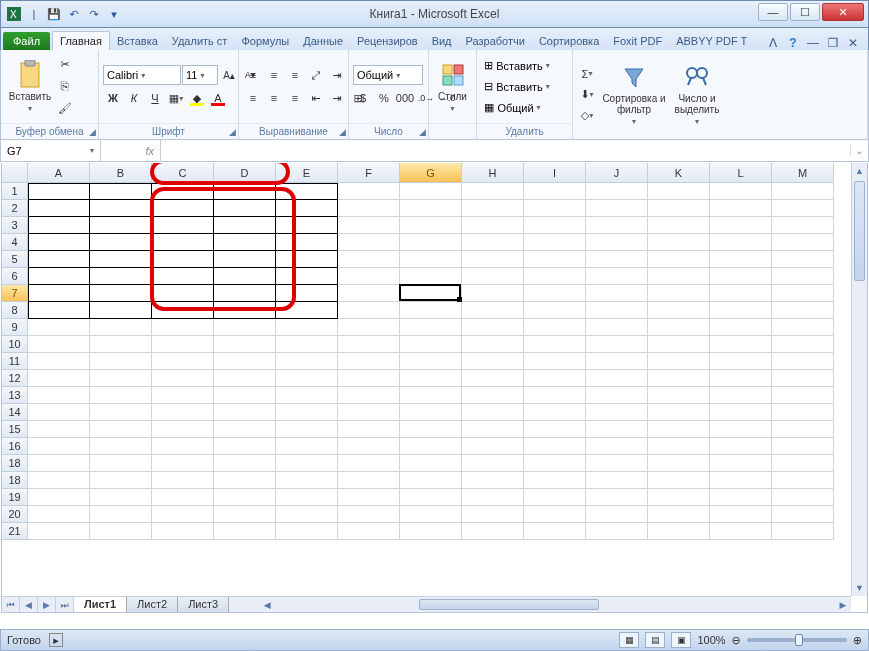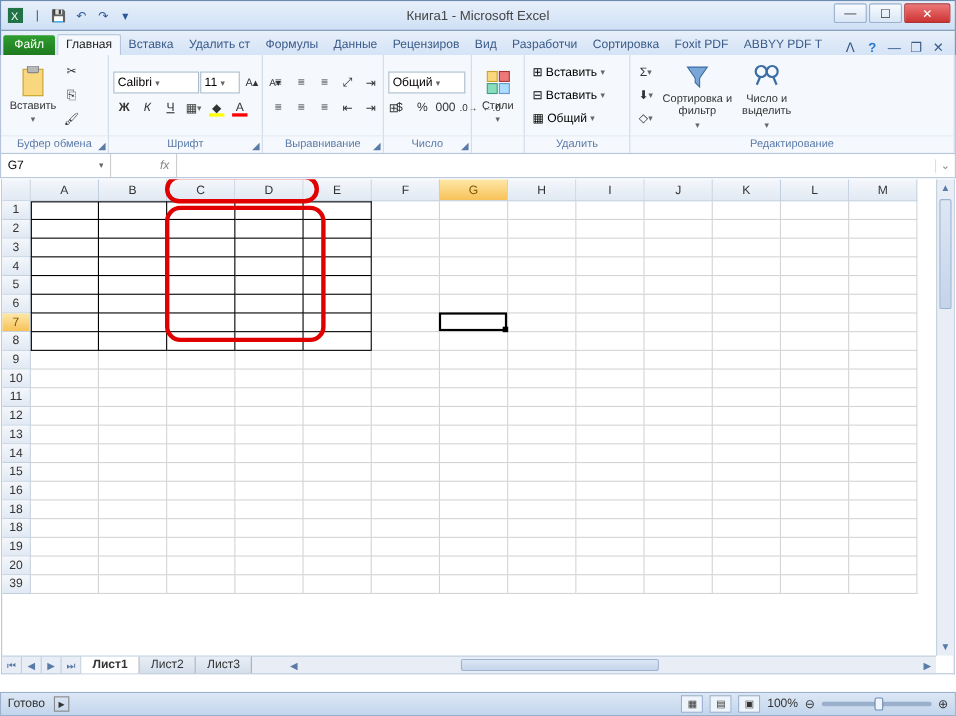--- a/index.html
+++ b/index.html
@@ -302,23 +302,20 @@
               <circle cx="8" cy="8" r="5" fill="none" stroke="#3b6ea5" stroke-width="2"></circle>
               <circle cx="18" cy="8" r="5" fill="none" stroke="#3b6ea5" stroke-width="2"></circle>
               <line x1="7" y1="13" x2="4" y2="20" stroke="#3b6ea5" stroke-width="2"></line>
               <line x1="19" y1="13" x2="22" y2="20" stroke="#3b6ea5" stroke-width="2"></line>
             </svg>
           </div>
         <span style="text-align:center">Число и выделить</span>
           <span class="dd">▾</span>
       </div>
     </div>
-    <div class="label">
-        <span>Редактирование</span>
-      </div>
   </div>
 </div>
 
 <div class="fbar">
   <div class="namebox">
       <span>G7</span>
       <span class="dd">▾</span>
     </div>
   <div class="fx">
       <span>fx</span>
@@ -359,21 +356,21 @@
         <div class="rh">11</div>
         <div class="rh">12</div>
         <div class="rh">13</div>
         <div class="rh">14</div>
         <div class="rh">15</div>
         <div class="rh">16</div>
         <div class="rh">18</div>
         <div class="rh">18</div>
         <div class="rh">19</div>
         <div class="rh">20</div>
-        <div class="rh">39</div>
+        <div class="rh">21</div>
       </div>
     <div class="cells">
         <div class="cellrow">
           <div class="cell" style="border-width: 1px; border-style: solid; border-color: rgb(0, 0, 0);"></div>
           <div class="cell" style="border-right: 1px solid rgb(0, 0, 0); border-bottom: 1px solid rgb(0, 0, 0); border-top: 1px solid rgb(0, 0, 0);"></div>
           <div class="cell" style="border-right: 1px solid rgb(0, 0, 0); border-bottom: 1px solid rgb(0, 0, 0); border-top: 1px solid rgb(0, 0, 0);"></div>
           <div class="cell" style="border-right: 1px solid rgb(0, 0, 0); border-bottom: 1px solid rgb(0, 0, 0); border-top: 1px solid rgb(0, 0, 0);"></div>
           <div class="cell" style="border-right: 1px solid rgb(0, 0, 0); border-bottom: 1px solid rgb(0, 0, 0); border-top: 1px solid rgb(0, 0, 0);"></div>
           <div class="cell"></div>
           <div class="cell"></div>

